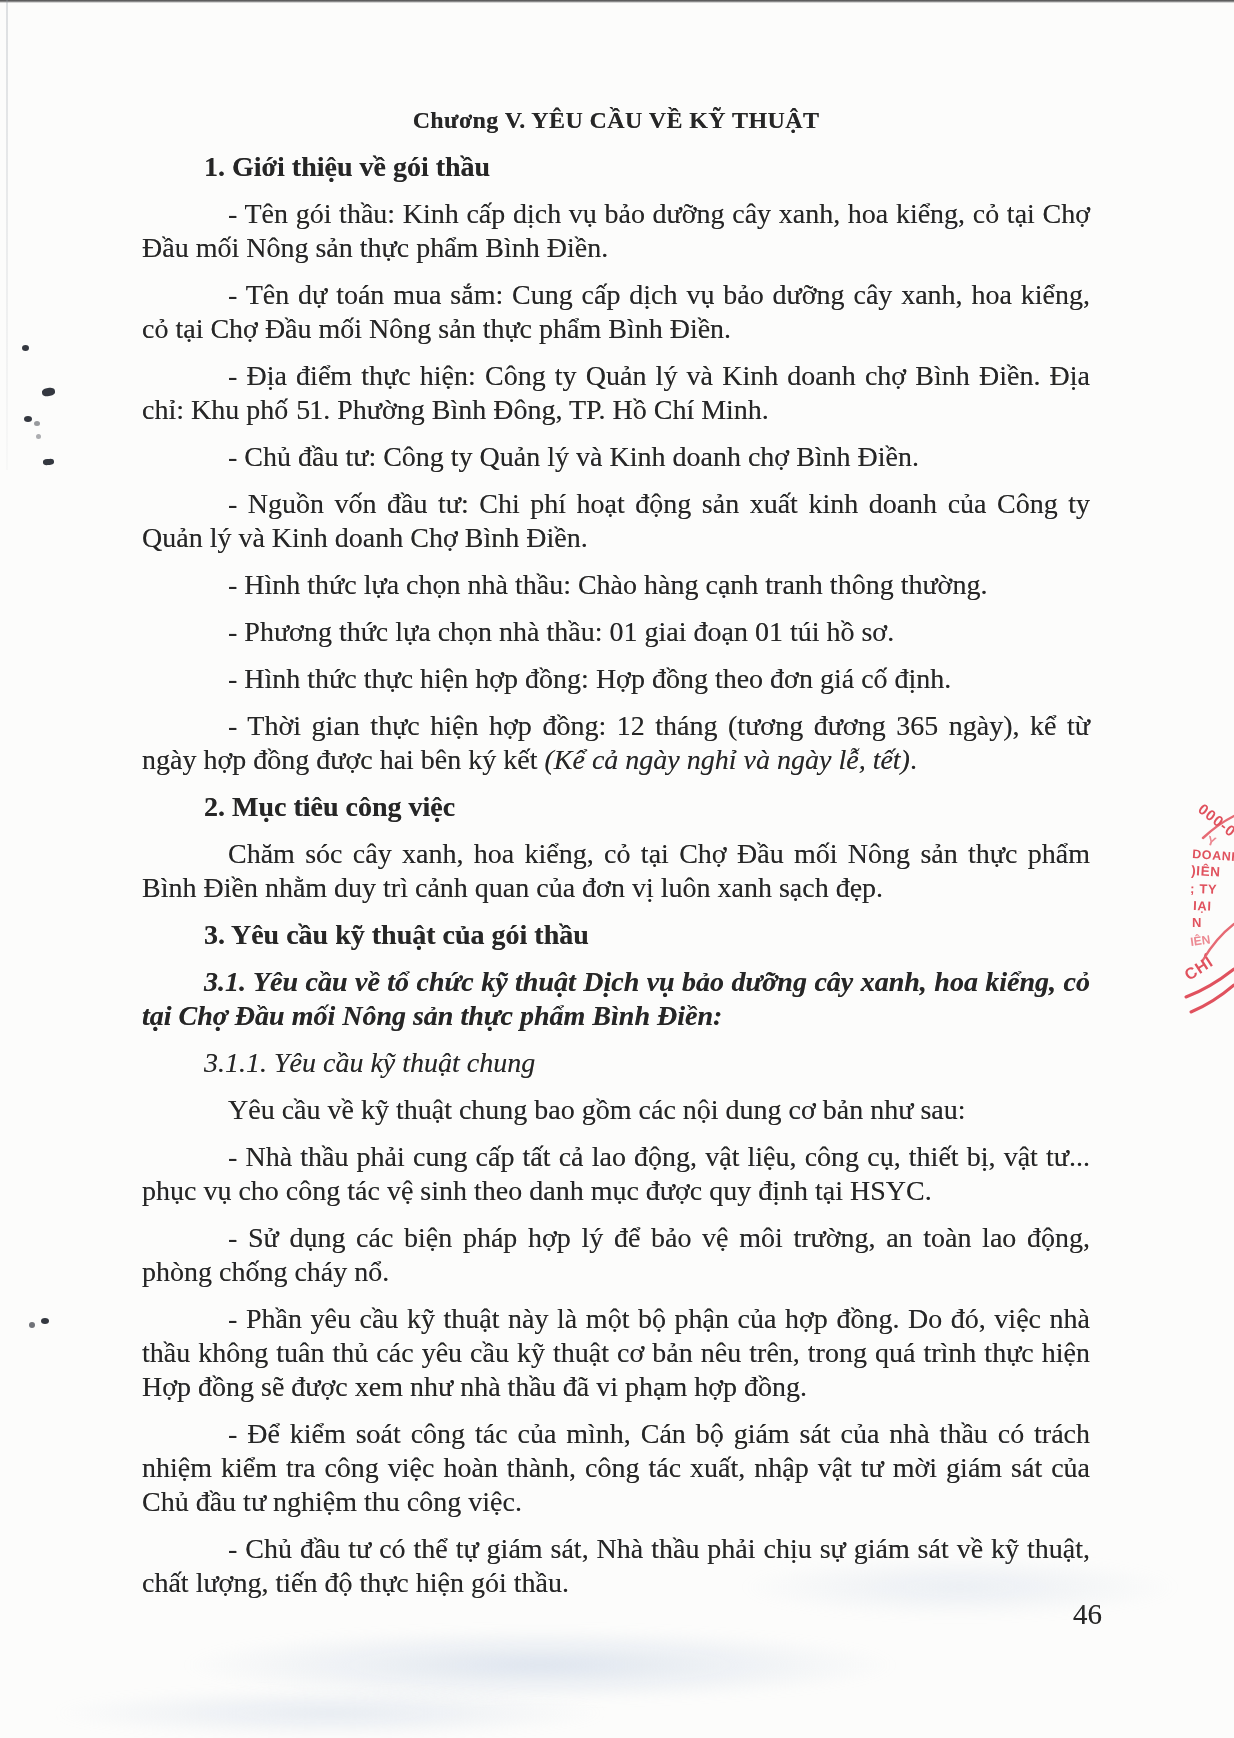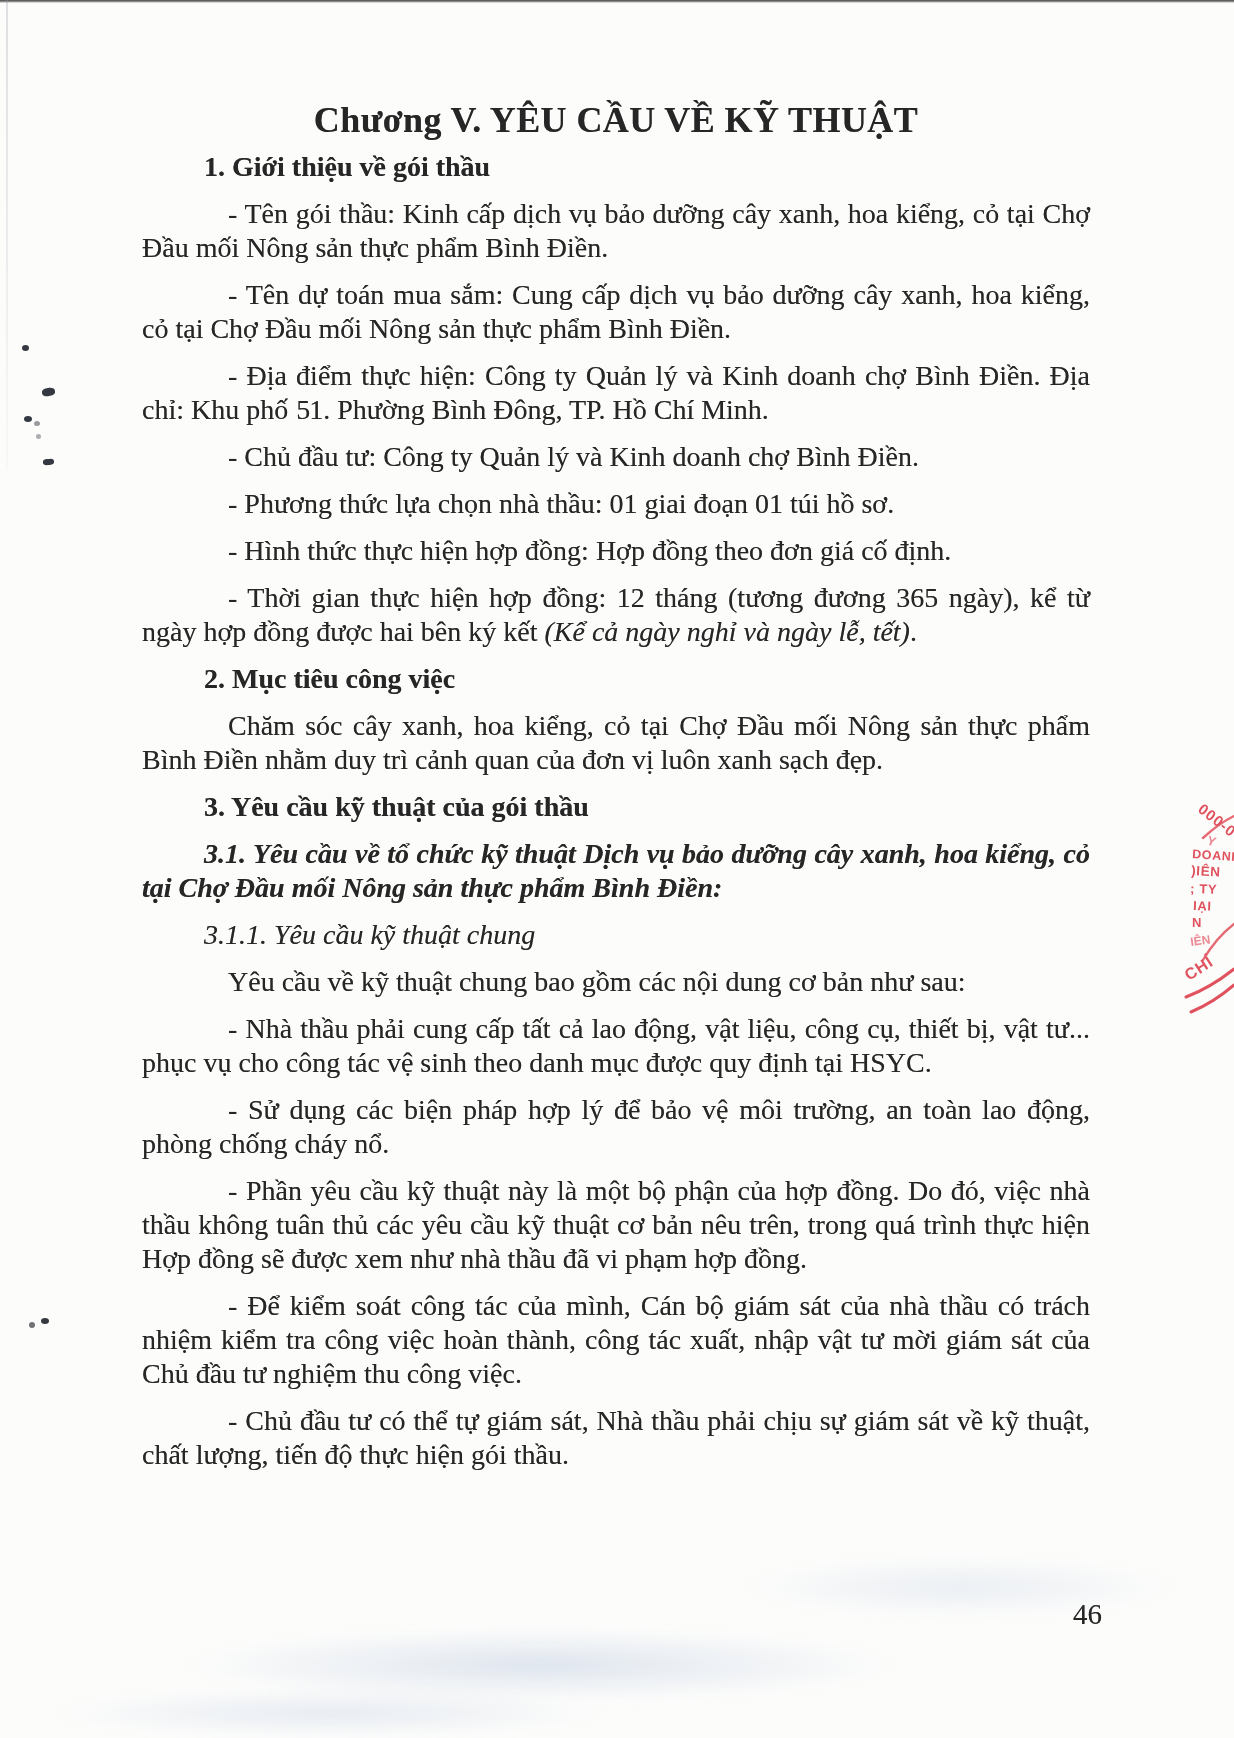--- a/index.html
+++ b/index.html
@@ -25,21 +25,21 @@
   }
   .content{
     position:absolute;left:142px;top:103px;width:948px;
     font-size:28px;line-height:34px;
     text-align:justify;
     text-shadow:0 0 0.6px rgba(50,50,50,0.55);
   }
   .content p{margin:0 0 13px 0;text-indent:86px;}
   p.title{
     text-align:center;text-indent:0;
-    font-weight:bold;font-size:36px;letter-spacing:0.4px;
+    font-weight:bold;font-size:24px;letter-spacing:0.4px;
   }
   p.h{font-weight:bold;text-indent:62px;}
   p.h31{font-weight:bold;font-style:italic;text-indent:62px;}
   p.h311{font-style:italic;text-indent:62px;}
   .ital{font-style:italic;}
   .ins{letter-spacing:-1px;padding:0 1px;}
   p.pagenum{
     position:absolute;top:1494px;left:12px;width:100%;
     text-align:right;text-indent:0;font-size:29px;
   }
@@ -70,20 +70,22 @@
   <div class="left-line"></div>
 
   <div class="content">
     <p class="title">Chương V. YÊU CẦU VỀ KỸ THUẬT</p>
 
     <p class="h">1. Giới thiệu về gói thầu</p>
     <p>- Tên gói thầu: Kinh cấp dịch vụ bảo dưỡng cây xanh, hoa kiểng, cỏ tại Chợ Đầu mối Nông sản thực phẩm Bình Điền.</p>
     <p>- Tên dự toán mua sắm: Cung cấp dịch vụ bảo dưỡng cây xanh, hoa kiểng, cỏ tại Chợ Đầu mối Nông sản thực phẩm Bình Điền.</p>
     <p><span>- Địa điểm thực hiện: Công ty Quản lý và Kinh doanh chợ Bình Điền. Địa chỉ: Khu phố </span><span class="ins">51</span><span>. Phường Bình Đông, TP. Hồ Chí Minh.</span></p>
     <p>- Chủ đầu tư: Công ty Quản lý và Kinh doanh chợ Bình Điền.</p>
+    <p>- Nguồn vốn đầu tư: Chi phí hoạt động sản xuất kinh doanh của Công ty Quản lý và Kinh doanh Chợ Bình Điền.</p>
+    <p>- Hình thức lựa chọn nhà thầu: Chào hàng cạnh tranh thông thường.</p>
     <p>- Phương thức lựa chọn nhà thầu: 01 giai đoạn 01 túi hồ sơ.</p>
     <p>- Hình thức thực hiện hợp đồng: Hợp đồng theo đơn giá cố định.</p>
     <p><span>- Thời gian thực hiện hợp đồng: 12 tháng (tương đương 365 ngày), kể từ ngày hợp đồng được hai bên ký kết </span><span class="ital">(Kể cả ngày nghỉ và ngày lễ, tết)</span><span>.</span></p>
 
     <p class="h">2. Mục tiêu công việc</p>
     <p>Chăm sóc cây xanh, hoa kiểng, cỏ tại Chợ Đầu mối Nông sản thực phẩm Bình Điền nhằm duy trì cảnh quan của đơn vị luôn xanh sạch đẹp.</p>
 
     <p class="h">3. Yêu cầu kỹ thuật của gói thầu</p>
     <p class="h31">3.1. Yêu cầu về tổ chức kỹ thuật Dịch vụ bảo dưỡng cây xanh, hoa kiểng, cỏ tại Chợ Đầu mối Nông sản thực phẩm Bình Điền:</p>
     <p class="h311">3.1.1. Yêu cầu kỹ thuật chung</p>

